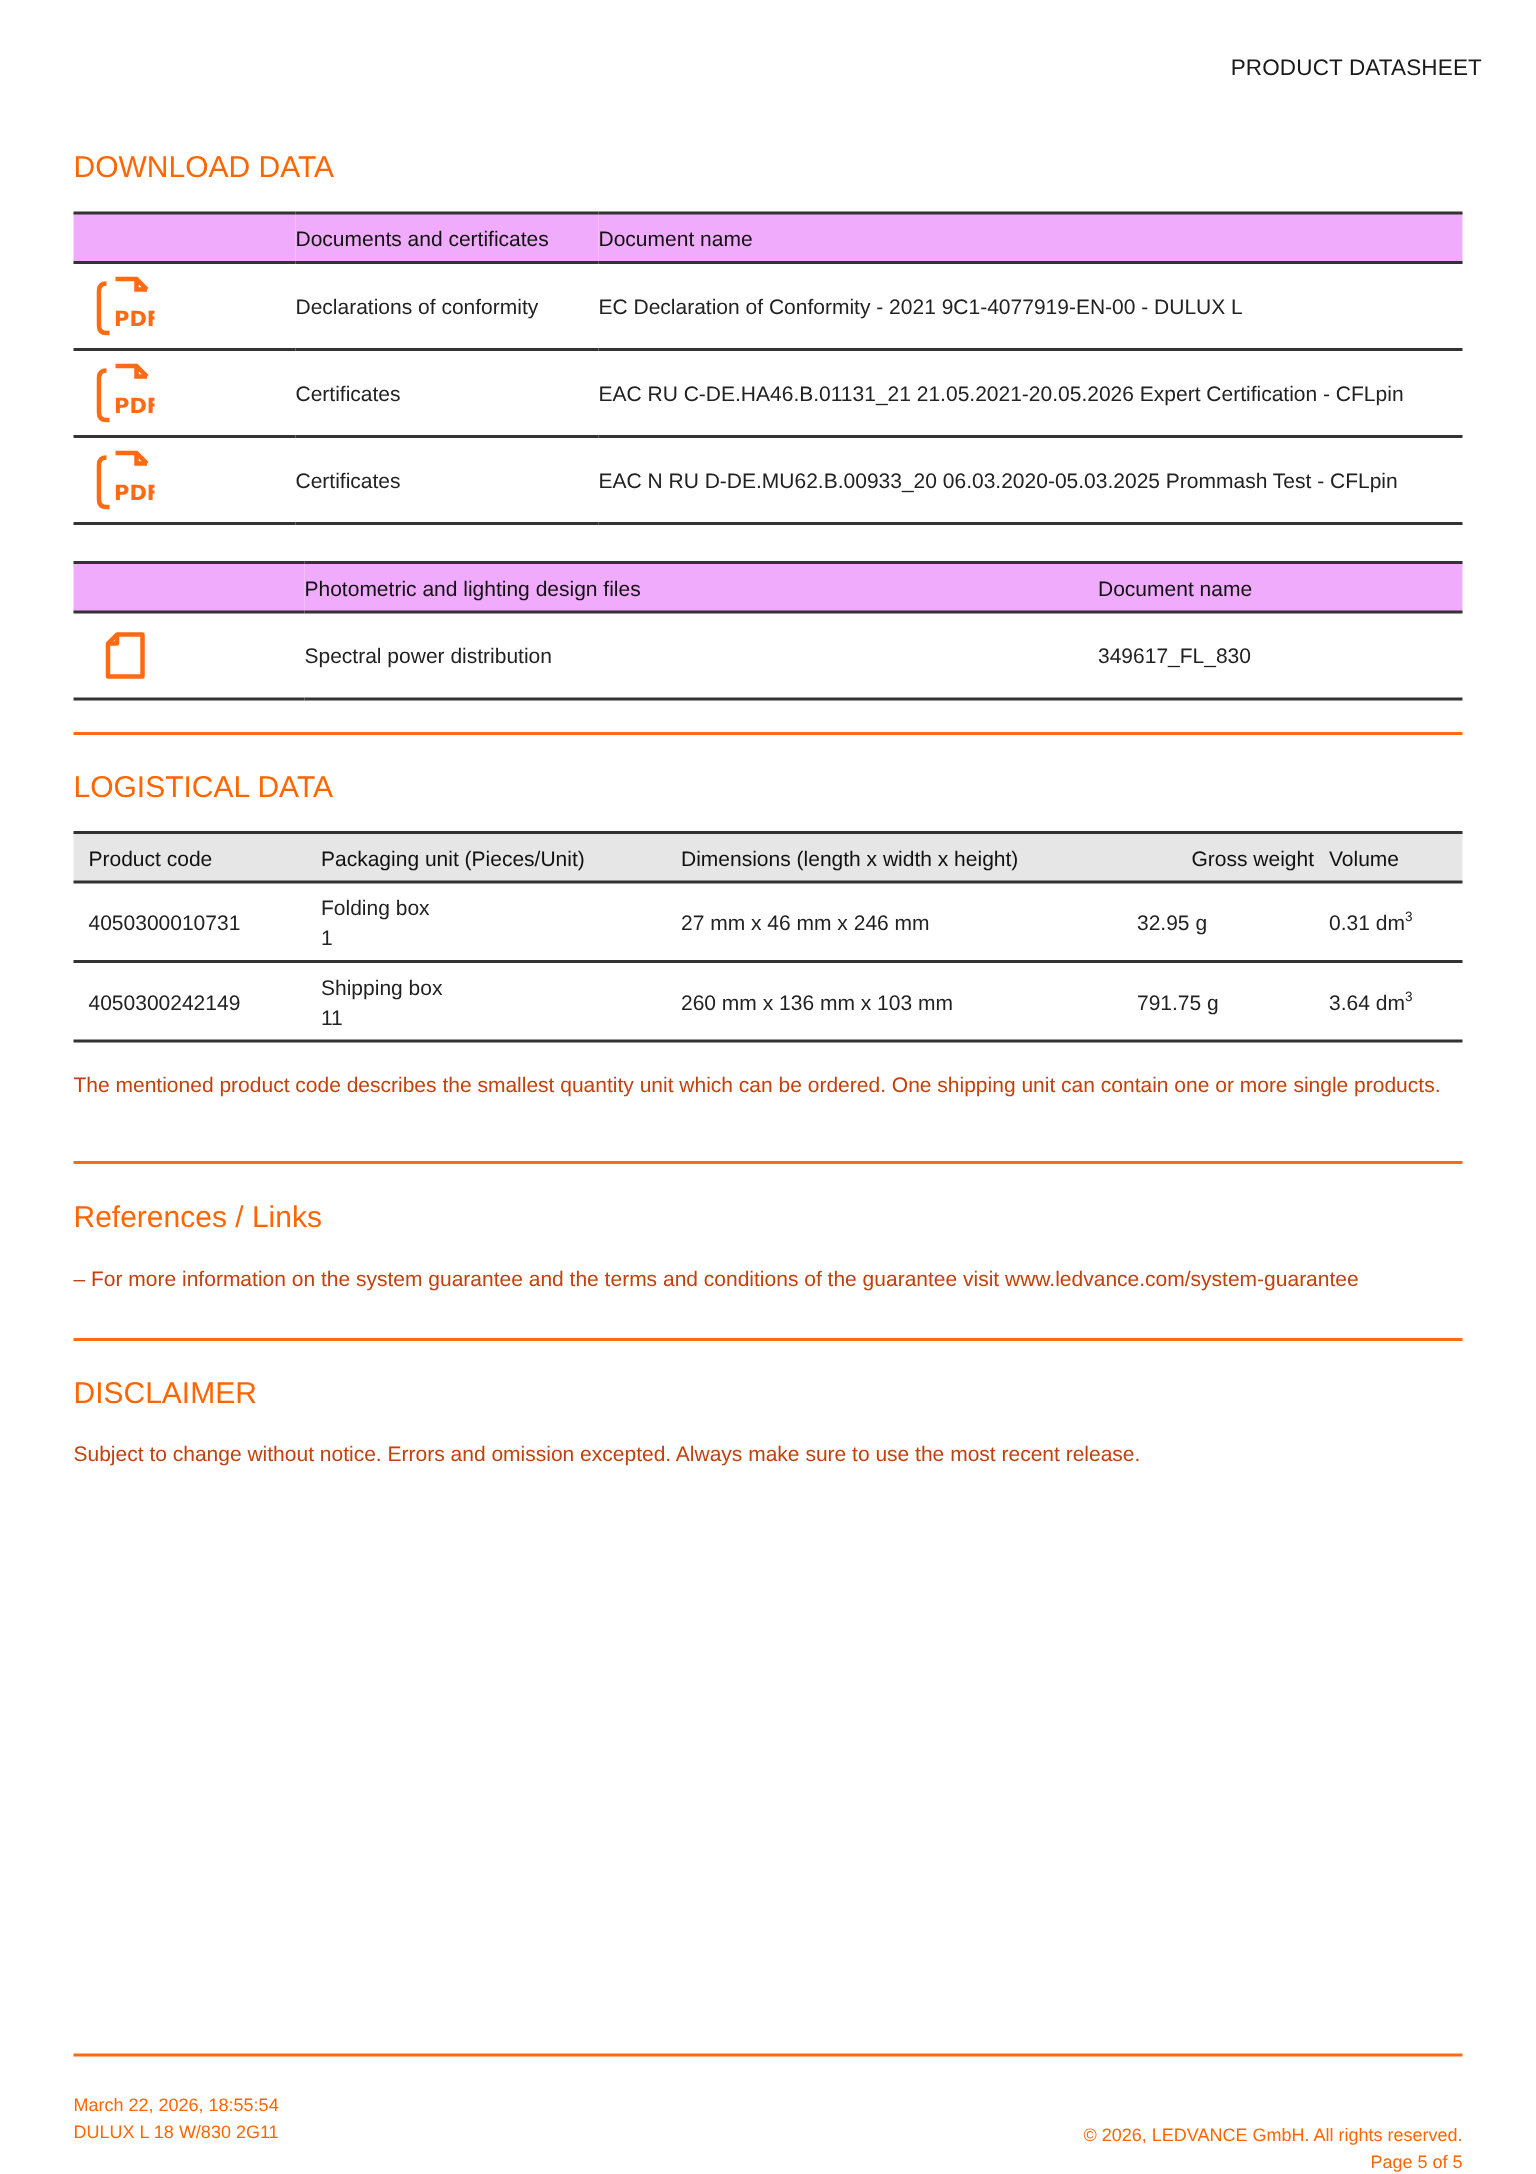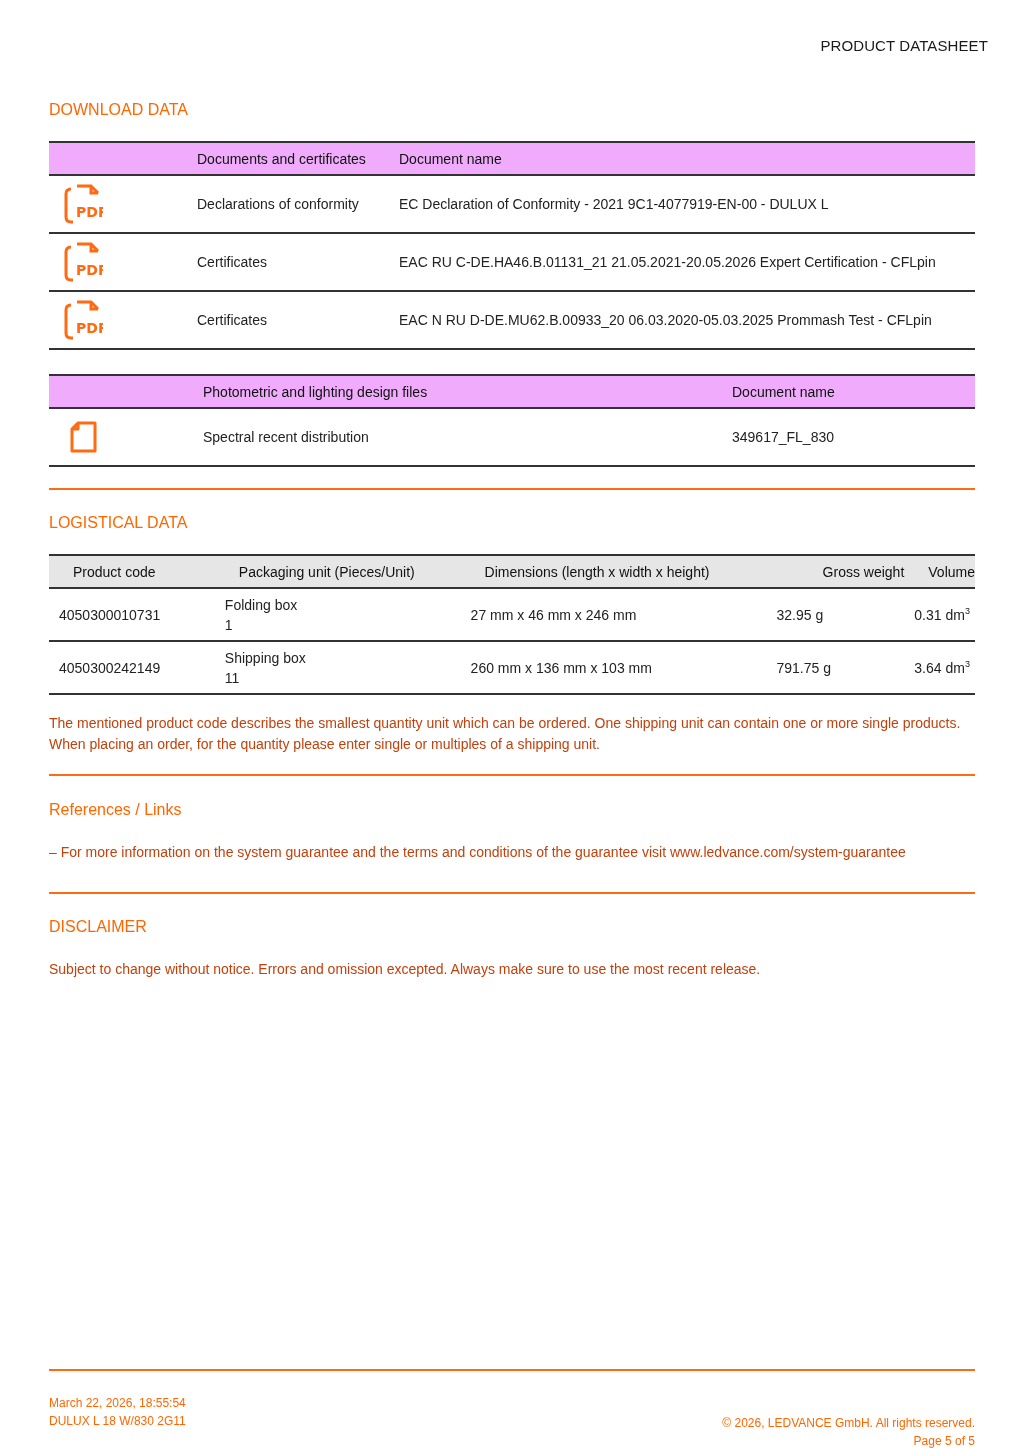--- a/index.html
+++ b/index.html
@@ -6,36 +6,36 @@
   body {
     width: 1024px; height: 1449px; position: relative; overflow: hidden;
     font-family: "Liberation Sans", sans-serif; color: #222222; font-size: 14px;
   }
   .page-header {
     position: absolute; top: 37px; right: 36px;
     font-size: 15px; color: #1a1a1a; letter-spacing: 0.1px;
   }
   .content { position: absolute; left: 49px; width: 926px; top: 0; }
   .section-title {
-    position: absolute; left: 0; color: #ff6600; font-size: 16px;
+    position: absolute; left: 0; color: #ff6600; font-size: 20px;
   }
   .orange-rule { position: absolute; left: 0; width: 926px; height: 0; border-top: 2px solid #ff6a13; }
 
   table.doc { position: absolute; left: 0; width: 926px; border-collapse: collapse; font-size: 14px; color: #222; }
   table.doc th {
     background: #f0abfc; font-weight: normal; text-align: left; height: 31px; padding: 0;
     border-top: 2px solid #333; border-bottom: 2px solid #333; color: #111;
   }
   table.doc td { padding: 0; border-bottom: 2px solid #333; vertical-align: middle; }
   .icon-cell { width: 134px; padding-left: 14px !important; margin-top: 31px; }
   .pdf-icon { width: 40px; height: 42px; display: block; }
 
   table.logi { position: absolute; left: 0; width: 926px; border-collapse: collapse; font-size: 14px; color: #222; }
   table.logi th {
-    background: #e6e6e6; font-weight: normal; text-align: left; height: 31px; padding: 0 0 0 24px;
+    background: #e6e6e6; font-weight: normal; text-align: left; height: 31px; padding: 0 0 0 10px;
     border-top: 2px solid #333; border-bottom: 2px solid #333; color: #111;
   }
   table.logi td { padding: 0 0 0 10px; border-bottom: 2px solid #333; height: 51px; vertical-align: middle; line-height: 20px; }
   sup { font-size: 9px; vertical-align: 6px; line-height: 0; }
 
   .para { position: absolute; left: 0; width: 930px; font-size: 14px; line-height: 21px; color: #c2410c; }
 
   .footer-rule { position: absolute; left: 49px; width: 926px; top: 1369px; border-top: 2px solid #ff6a13; }
   .footer-left { position: absolute; left: 49px; top: 1394px; color: #ff6600; font-size: 12px; line-height: 18px; }
   .footer-right { position: absolute; right: 49px; top: 1394px; color: #ff6600; font-size: 12px; line-height: 18px; text-align: right; margin-top: 20px; }
@@ -102,21 +102,21 @@
         <th>Document name</th>
       </tr>
     </thead>
     <tbody>
       <tr style="height:58px;">
         <td class="icon-cell" style="padding-left:20px !important;">
           <svg width="30" height="34" viewBox="0 0 30 34" style="display:block;">
               <path d="M9 3 H26 V31 H3 V9 Z M3 9 H9 V3" fill="none" stroke="#ff6a13" stroke-width="3" stroke-linejoin="round"></path>
             </svg>
         </td>
-        <td>Spectral recent distribution</td>
+        <td>Spectral power distribution</td>
         <td>349617_FL_830</td>
       </tr>
     </tbody>
   </table>
 
   <div class="orange-rule" style="top:488px;"></div>
 
   <div class="section-title" style="top:514px;">LOGISTICAL DATA</div>
 
   <table class="logi" style="top:554px;">
@@ -142,21 +142,20 @@
         <td><span>Shipping box</span><br><span>11</span></td>
         <td>260 mm x 136 mm x 103 mm</td>
         <td>791.75 g</td>
         <td><span>3.64 dm</span><sup>3</sup></td>
       </tr>
     </tbody>
   </table>
 
   <div class="para" style="top:713px;">
     <div>The mentioned product code describes the smallest quantity unit which can be ordered. One shipping unit can contain one or more single products.</div>
-    <div>When placing an order, for the quantity please enter single or multiples of a shipping unit.</div>
   </div>
 
   <div class="orange-rule" style="top:774px;"></div>
 
   <div class="section-title" style="top:801px;">References / Links</div>
   <div class="para" style="top:842px;">–  For more information on the system guarantee and the terms and conditions of the guarantee visit www.ledvance.com/system-guarantee</div>
 
   <div class="orange-rule" style="top:892px;"></div>
 
   <div class="section-title" style="top:918px;">DISCLAIMER</div>

